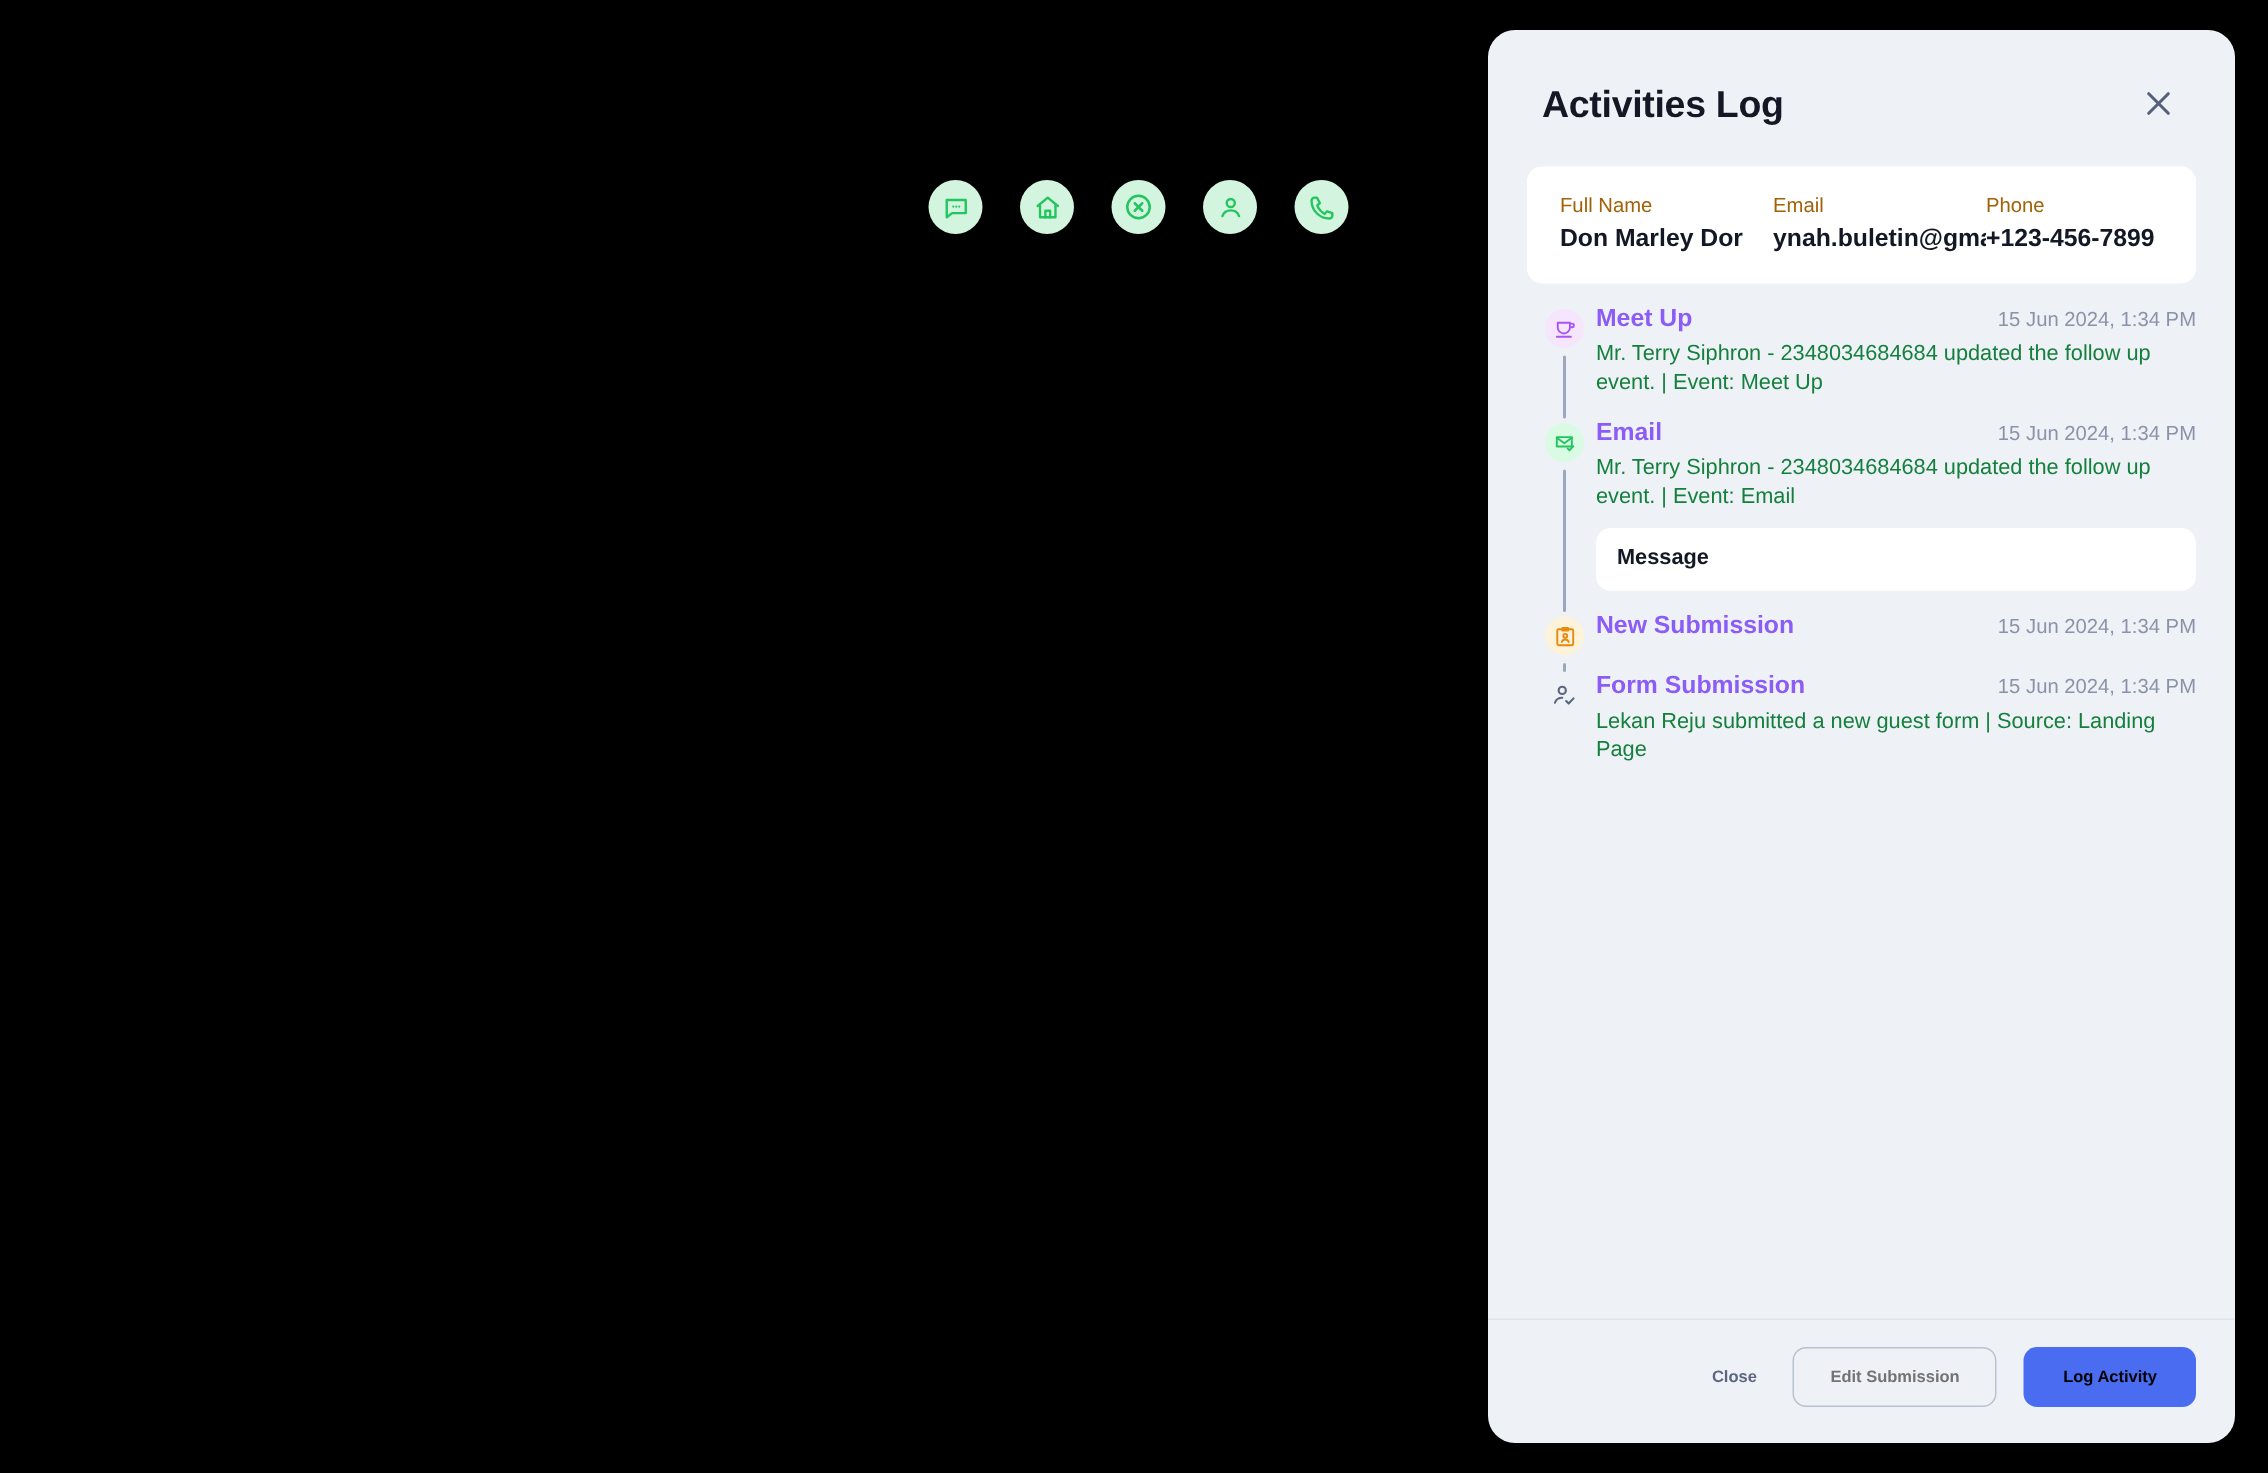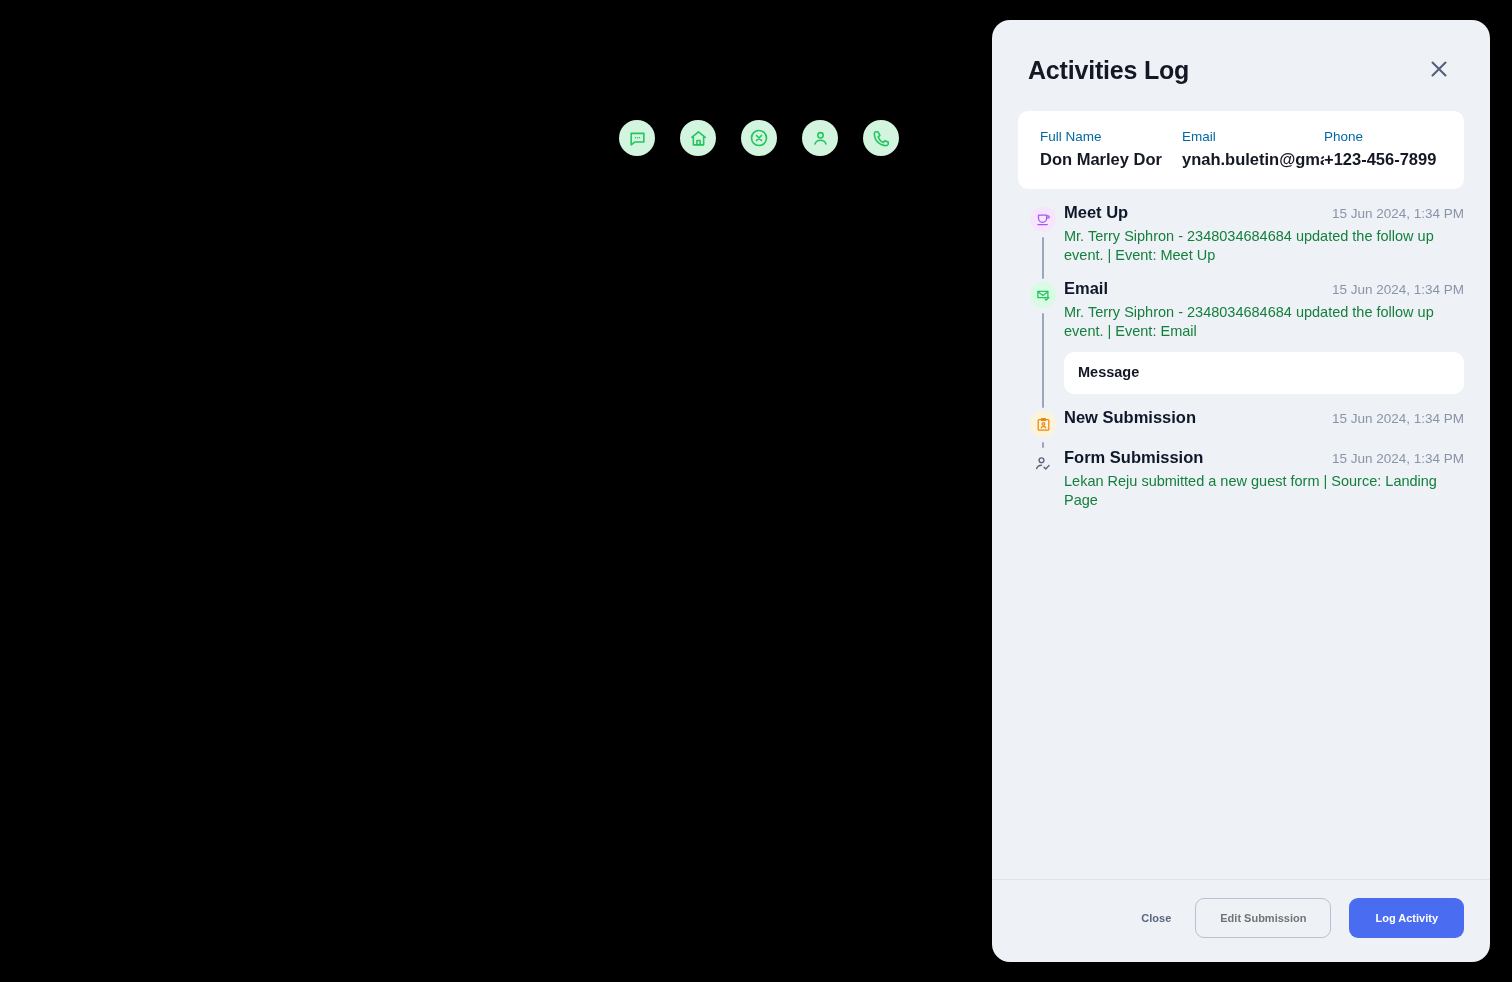--- a/index.html
+++ b/index.html
@@ -64,21 +64,21 @@
     background: #ffffff;
     border-radius: 10px;
     padding: 16px 22px 18px 22px;
     display: flex;
   }
   .contact-field { flex: 0 0 auto; overflow: hidden; }
   .contact-field.name  { width: 142px; }
   .contact-field.email { width: 142px; }
   .contact-field.phone { width: 160px; }
   .contact-label {
-    font-size: 13.5px; color: #0369a1; line-height: 20px; white-space: nowrap;
+    font-size: 13.5px; color: #a16207; line-height: 20px; white-space: nowrap;
   }
   .contact-value {
     font-size: 16.5px; color: #141824; font-weight: 700;
     line-height: 24px; white-space: nowrap; overflow: hidden;
   }
 
   
   .timeline { margin-top: 14px; padding-left: 6px; }
   .tl-item { position: relative; display: flex; }
   .tl-gutter {
@@ -96,21 +96,21 @@
   .tl-icon.plain  { background: transparent; }
   .tl-line {
     width: 2px; flex: 1 1 auto; background: #9aa7bd; margin-top: 5px;
     border-radius: 1px; min-height: 6px;
   }
   .tl-content { flex: 1 1 auto; padding-bottom: 14px; padding-left: 2px; }
   .tl-head {
     display: flex; align-items: baseline; justify-content: space-between;
     gap: 10px;
   }
-  .tl-title { font-size: 16.5px; font-weight: 700; color: #0f172a; }
+  .tl-title { font-size: 16.5px; font-weight: 700; color: #8b5cf6; }
   .tl-time  { font-size: 13.5px; color: #8a94a8; white-space: nowrap; }
   .tl-desc {
     margin-top: 5px;
     font-size: 14.5px; line-height: 19px; color: #15803d;
     max-width: 396px;
   }
   .msg-card {
     margin-top: 11px; background: #ffffff; border-radius: 10px;
     padding: 12px 24px 14px 14px;
   }
@@ -131,21 +131,21 @@
   }
   .btn-text {
     background: none; border: none; color: #5b6680;
     padding: 10px 6px;
   }
   .btn-outline {
     background: transparent; border: 1px solid #b9c2d2; color: #737373;
     padding: 13px 24px;
   }
   .btn-primary {
-    background: #4a6cf0; border: none; color: #ffffff;
+    background: #4a6cf0; border: none; color: #000000;
     padding: 14px 26px;
   }
 </style>
 </head>
 <body>
 
 <div class="stage">
 
   <div class="quick-actions">
 

